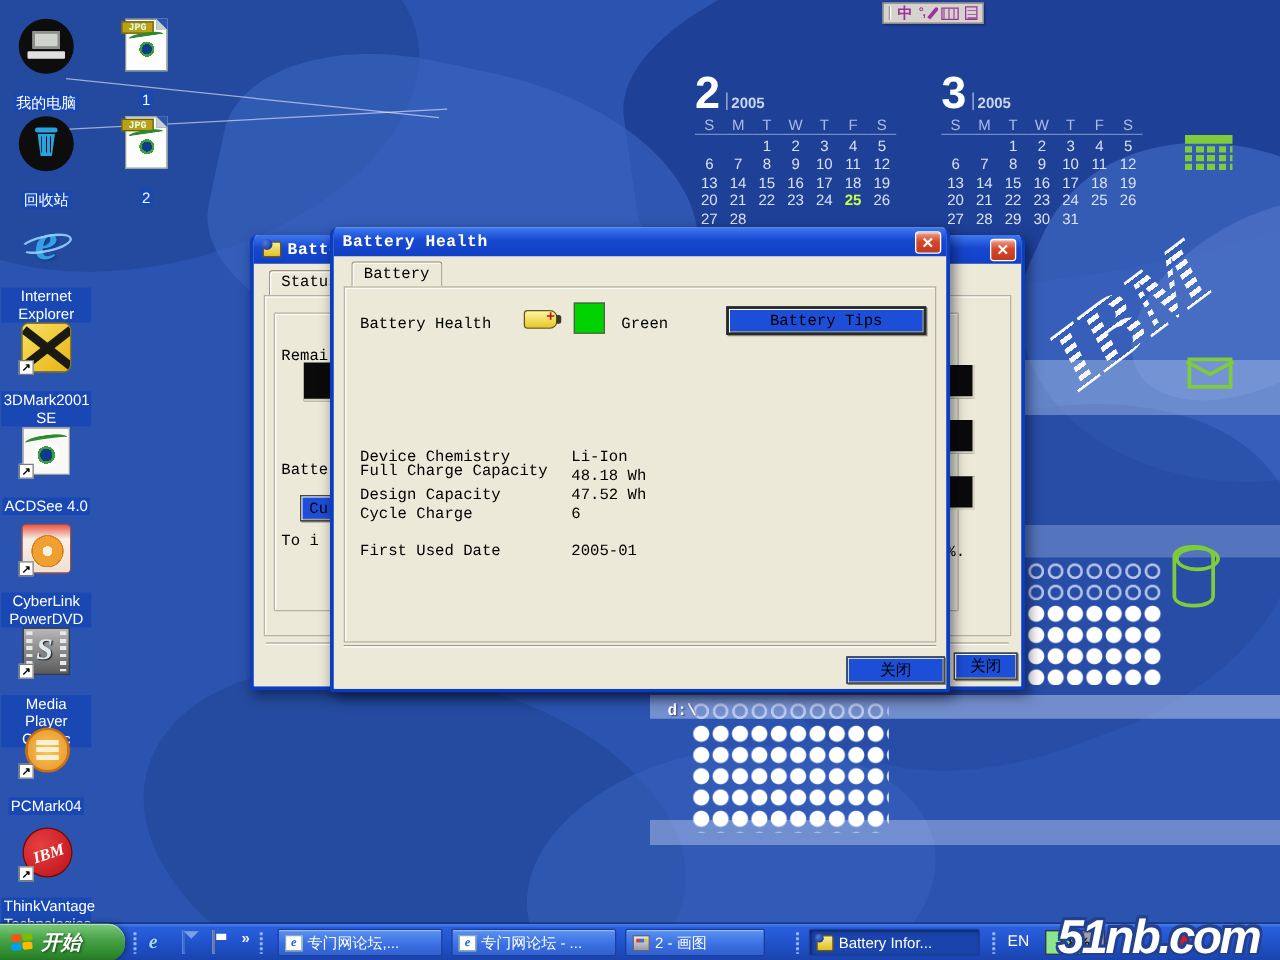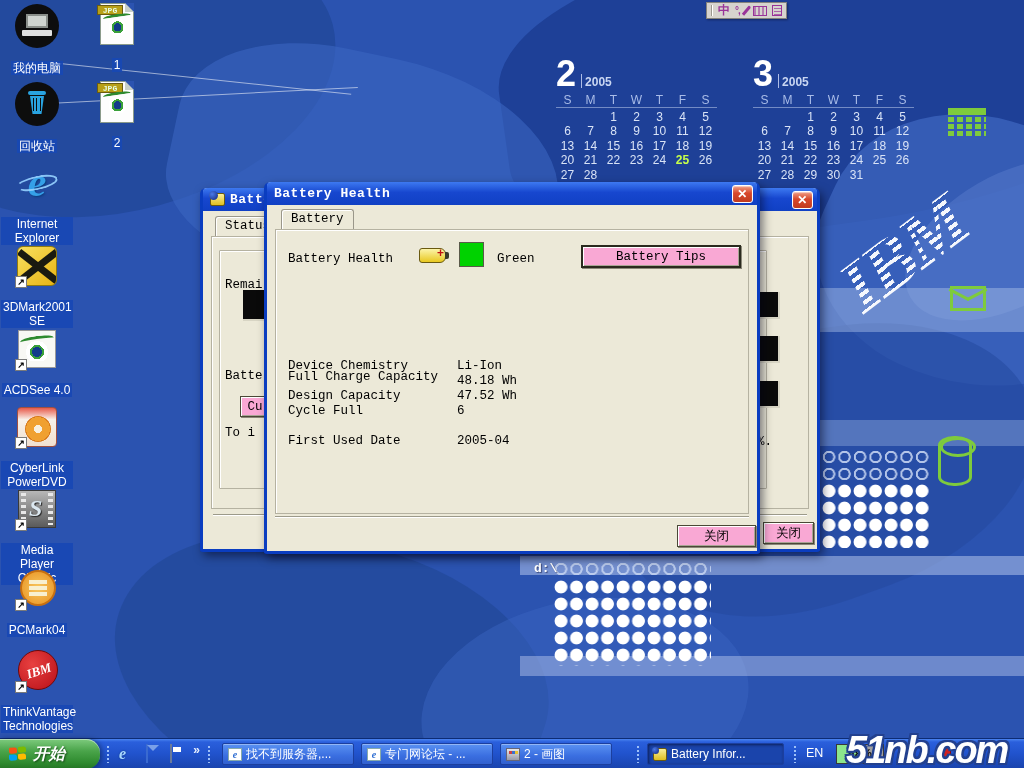--- a/index.html
+++ b/index.html
@@ -72,22 +72,22 @@
   .cal .mnum { font:bold 36px "Liberation Sans",sans-serif; color:#ffffff; line-height:34px; }
   .cal .ybar { width:1px; height:14px; background:#aebde6; margin:0 3px 3px 5px; }
   .cal .yr { font:bold 12px "Liberation Sans",sans-serif; color:#c9d6f2; margin-bottom:2px; }
   .cal .grid { display:grid; grid-template-columns:repeat(7,23px); }
   .cal .c { height:14.5px; text-align:center; font:12px "Liberation Sans",sans-serif; color:#d9e3f6; }
   .cal .hdr { color:#a9bce8; border-bottom:1px solid rgba(185,200,235,.55); margin-bottom:2px; }
   .cal .hl { color:#c6ff4a; font-weight:bold; }
 
   
   .dicon { position:absolute; width:72px; text-align:center; z-index:4; }
-  .dicon .art { width:46px; height:46px; margin:0 auto; position:relative; }
-  .dicon .lbl { display:inline-block; max-width:72px; background:rgba(24,72,180,.92); color:#fff; font:12px "Liberation Sans",sans-serif; line-height:14px; padding:0 2px; margin-top:11px; }
+  .dicon .art { width:46px; height:46px; margin:12px auto; position:relative; }
+  .dicon .lbl { display:inline-block; max-width:72px; background:rgba(24,72,180,.92); color:#fff; font:12px "Liberation Sans",sans-serif; line-height:14px; padding:0 2px; margin-top:0; }
   .shortcut-arrow { position:absolute; left:1px; bottom:1px; width:12px; height:12px; background:#fff; border:1px solid #7a7a7a; color:#000; font:bold 9px "Liberation Sans",sans-serif; line-height:10px; }
 
   .art-circle { width:44px; height:44px; border-radius:50%; background:#0d0d0d; margin:1px auto; position:relative; }
   .laptop-screen { position:absolute; left:11px; top:10px; width:22px; height:14px; background:#cfd4cf; border:2px solid #8a8f8a; }
   .laptop-base { position:absolute; left:7px; top:26px; width:30px; height:6px; background:#e0e0e0; border-radius:1px; }
   .trash-lid { position:absolute; left:13px; top:9px; width:18px; height:4px; background:#29a3e0; border-radius:2px; }
   .trash-body { position:absolute; left:15px; top:14px; width:14px; height:18px; background:#29a3e0; clip-path:polygon(0 0,100% 0,82% 100%,18% 100%); }
   .trash-lines { position:absolute; left:18px; top:16px; width:8px; height:13px; background:repeating-linear-gradient(90deg,#0d0d0d 0 1px,transparent 1px 3.5px); }
 
   .jpgfile { position:absolute; left:6px; top:2px; width:34px; height:42px; background:#fdfdfd; border:1px solid #8a9a8a; }
@@ -125,21 +125,21 @@
   .xpwin { position:absolute; border:3px solid #0a3dc0; border-top:none; border-radius:6px 6px 3px 3px; background:#ece9d8; box-shadow:3px 4px 10px rgba(0,0,20,.5); }
   .xptitle { height:23px; background:linear-gradient(180deg,#3d79f1,#1747cf 45%,#1040c4); border-radius:4px 4px 0 0; display:flex; align-items:center; padding:0 4px 0 7px; color:#fff; font:bold 13px "Liberation Mono",monospace; letter-spacing:.5px; }
   .xptitle .ttext { flex:1; white-space:nowrap; overflow:hidden; }
   .xclose { width:21px; height:18px; border-radius:3px; background:linear-gradient(#f0a088,#d8472b 45%,#c03a1e); border:1px solid #fff; color:#fff; font:bold 12px "Liberation Sans",sans-serif; line-height:16px; text-align:center; box-shadow:inset 0 1px 1px rgba(255,255,255,.5); }
   .winicon { width:15px; height:13px; margin-right:5px; position:relative; background:linear-gradient(#f8ee9a,#e0c020); border:1px solid #6a5a10; border-radius:2px; }
   .winicon::after { content:""; position:absolute; left:-2px; top:-3px; width:9px; height:9px; border-radius:50%; background:radial-gradient(circle at 35% 35%, #4a7ae8, #12257a); }
 
   .tab { position:absolute; background:#ece9d8; border:1px solid #9a978a; border-bottom:none; border-radius:3px 3px 0 0; font:12.5px "Liberation Mono",monospace; padding:2px 9px 3px 9px; box-shadow:inset 1px 1px 0 #fff; z-index:2; }
   .tabpage { position:absolute; border:1px solid #b5b2a1; box-shadow:inset 1px 1px 0 #fff; }
   .mtext { position:absolute; font:12.5px "Liberation Mono",monospace; color:#000; white-space:nowrap; }
-  .b95 { position:absolute; background:#f9a8d4; border:1px solid #4a4836; box-shadow:inset 1px 1px 0 #ffffff, inset -1px -1px 0 #a8a594, 1px 1px 0 #8a8778; font:12.5px "Liberation Mono",monospace; display:flex; align-items:center; justify-content:center; color:#000; }
+  .b95 { position:absolute; background:#1d4ed8; border:1px solid #4a4836; box-shadow:inset 1px 1px 0 #ffffff, inset -1px -1px 0 #a8a594, 1px 1px 0 #8a8778; font:12.5px "Liberation Mono",monospace; display:flex; align-items:center; justify-content:center; color:#000; }
   .sunken { position:absolute; background:#f0eddc; border:1px solid #9a9888; border-right-color:#d8d5c4; border-bottom-color:#d8d5c4; }
   .hsep { position:absolute; height:0; border-top:1px solid #9c9a8a; border-bottom:1px solid #ffffff; }
   .blackbox { position:absolute; background:#0a0a0a; border-right:2px solid #d8d5c4; border-bottom:2px solid #d8d5c4; }
 
   .bat-sm { position:absolute; width:27px; height:15px; background:linear-gradient(#fcf4a8,#e8c820); border:1px solid #6a5a10; border-radius:3px 6px 6px 3px; }
   .bat-sm::after { content:""; position:absolute; right:-4px; top:3px; width:4px; height:7px; background:#3a3a2a; border-radius:0 2px 2px 0; }
   .bat-sm::before { content:"+"; position:absolute; right:1px; top:-3px; color:#c01010; font:bold 12px "Liberation Sans",sans-serif; }
   .swatch { position:absolute; border:1px solid #5a5a4a; }
 
   
@@ -453,24 +453,24 @@
     <div class="mtext" style="left:230px;top:70px;">Green</div>
     <div class="b95" style="left:314px;top:63px;width:160px;height:23px;border-width:2px;border-color:#2a2a1e;">Battery Tips</div>
 
 
     <div class="mtext" style="left:21px;top:177px;">Device Chemistry</div>
     <div class="mtext" style="left:190px;top:177px;">Li-Ion</div>
     <div class="mtext" style="left:21px;top:188px;">Full Charge Capacity</div>
     <div class="mtext" style="left:190px;top:192px;">48.18 Wh</div>
     <div class="mtext" style="left:21px;top:207px;">Design Capacity</div>
     <div class="mtext" style="left:190px;top:207px;">47.52 Wh</div>
-    <div class="mtext" style="left:21px;top:222px;">Cycle Full</div>
+    <div class="mtext" style="left:21px;top:222px;">Cycle Charge</div>
     <div class="mtext" style="left:190px;top:222px;">6</div>
     <div class="mtext" style="left:21px;top:252px;">First Used Date</div>
-    <div class="mtext" style="left:190px;top:252px;">2005-04</div>
+    <div class="mtext" style="left:190px;top:252px;">2005-01</div>
 
     <div class="hsep" style="left:8px;right:8px;top:334px;"></div>
     <div class="b95" style="left:410px;top:343px;width:79px;height:22px;">关闭</div>
   </div>
 
   <div class="taskbar">
     <div class="startbtn">
       <span class="winflag">
           <i class="wf1"></i>
           <i class="wf2"></i>
@@ -481,21 +481,21 @@
     </div>
     <span class="tb-grip" style="left:106px;"></span>
     <span class="ql-icon" style="left:114px;"><span class="ql-e">e</span></span>
     <span class="ql-icon" style="left:138px;"><span class="ql-mail"></span></span>
     <span class="ql-icon" style="left:162px;"><span class="ql-desk"></span></span>
     <span class="ql-icon ql-chev" style="left:188px;top:4px;">»</span>
     <span class="tb-grip" style="left:207px;"></span>
 
     <div class="twin" style="left:222px;width:132px;">
       <span class="ticon ticon-page">e</span>
-      <span>找不到服务器,...</span>
+      <span>专门网论坛,...</span>
     </div>
     <div class="twin" style="left:361px;width:132px;">
       <span class="ticon ticon-page">e</span>
       <span>专门网论坛 - ...</span>
     </div>
     <div class="twin" style="left:500px;width:112px;">
       <span class="ticon ticon-paint"></span>
       <span>2 - 画图</span>
     </div>
     <span class="tb-grip" style="left:636px;"></span>

